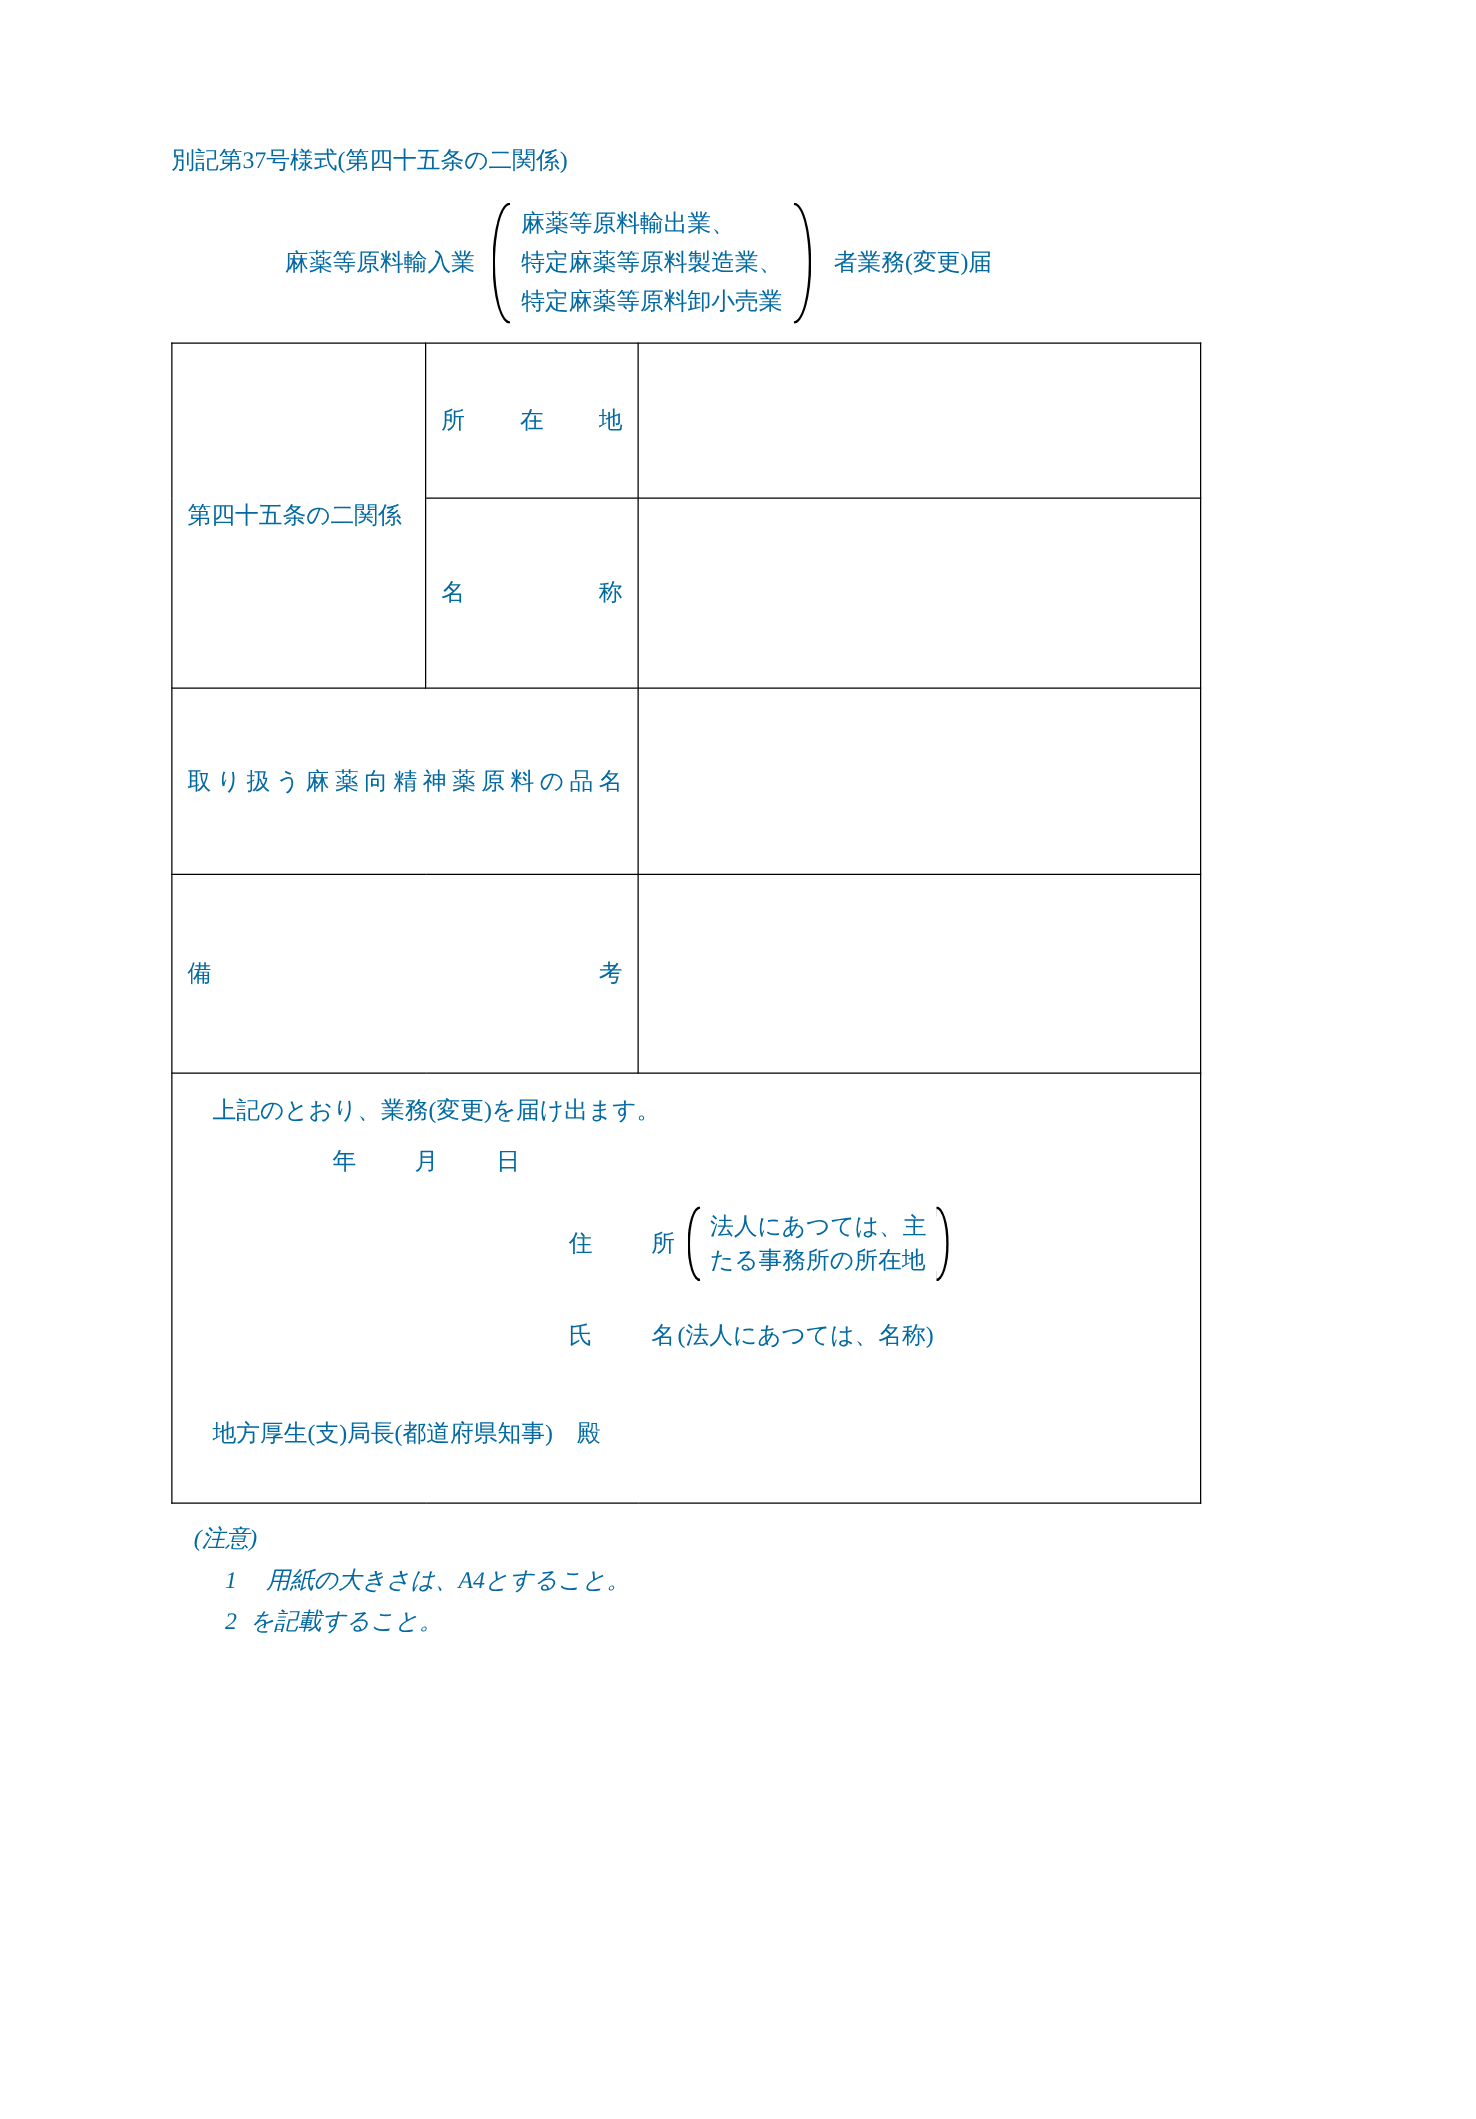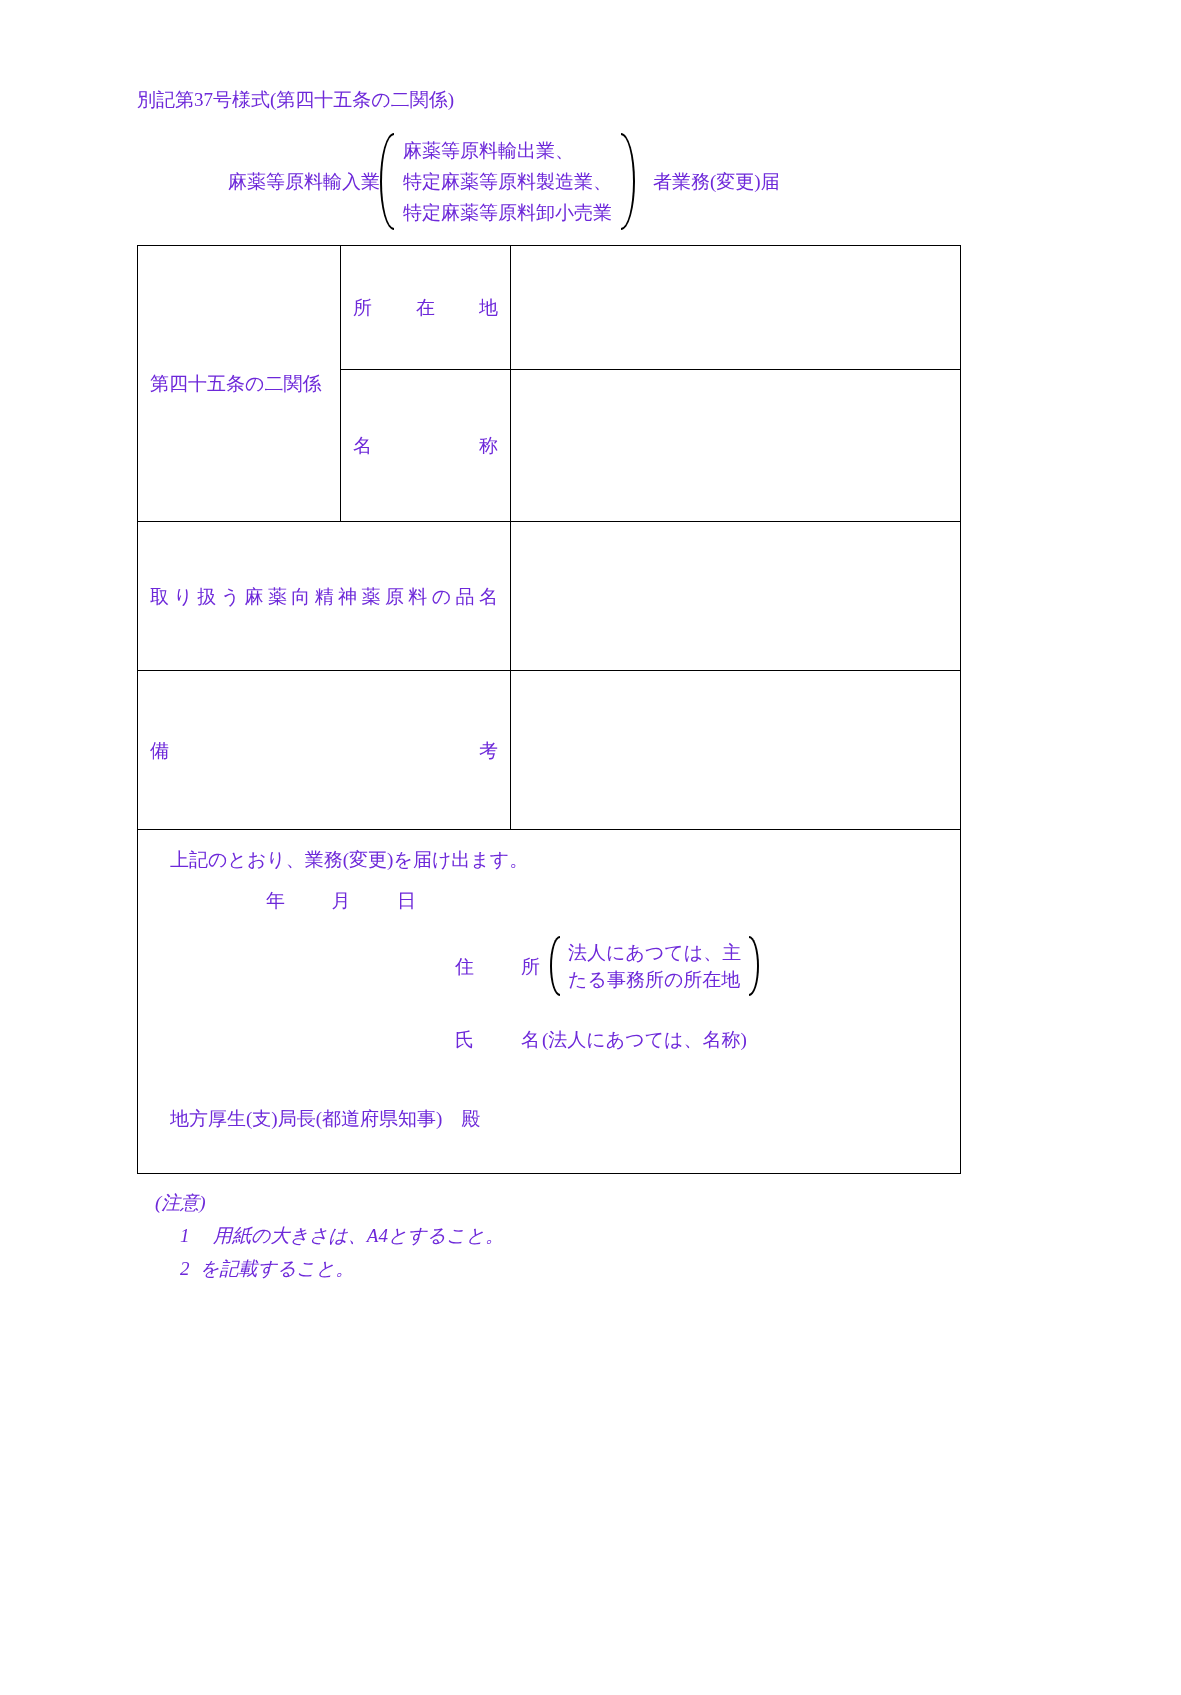--- a/index.html
+++ b/index.html
@@ -2,33 +2,33 @@
 <html lang="ja"><head>
 <meta charset="utf-8">
 <style>
   * { margin: 0; padding: 0; box-sizing: border-box; }
   html, body { background: #ffffff; }
   .page {
     position: relative;
     width: 1181px;
     min-height: 1695px;
     background: #ffffff;
-    color: #6d28d9;
+    color: #0369a1;
     font-family: "Liberation Serif", "DejaVu Serif", serif;
     font-size: 19px;
     line-height: 27px;
-    padding-top: 86px;
+    padding-top: 115px;
   }
 
   
   .form-number { margin-left: 137px; }
 
   
   .title-row { display: flex; align-items: center; margin: 20px 0 0 228px; }
-  .t-prefix { white-space: nowrap; }
+  .t-prefix { margin-right: 14px; white-space: nowrap; }
   .t-suffix { margin-left: 18px; white-space: nowrap; }
   .bracket-lines { padding: 2px 9px; line-height: 31px; white-space: nowrap; }
   .paren { align-self: stretch; width: 14px; border: 2px solid #000; }
   .paren-left  { border-right: none; border-radius: 14px 0 0 14px / 50% 0 0 50%; }
   .paren-right { border-left: none;  border-radius: 0 14px 14px 0 / 0 50% 50% 0; }
 
   
   table.form-table { border-collapse: collapse; margin: 15px 0 0 137px; table-layout: fixed; }
   .form-table td { border: 1px solid #000; padding: 0 12px; vertical-align: middle; }
   .spread {

